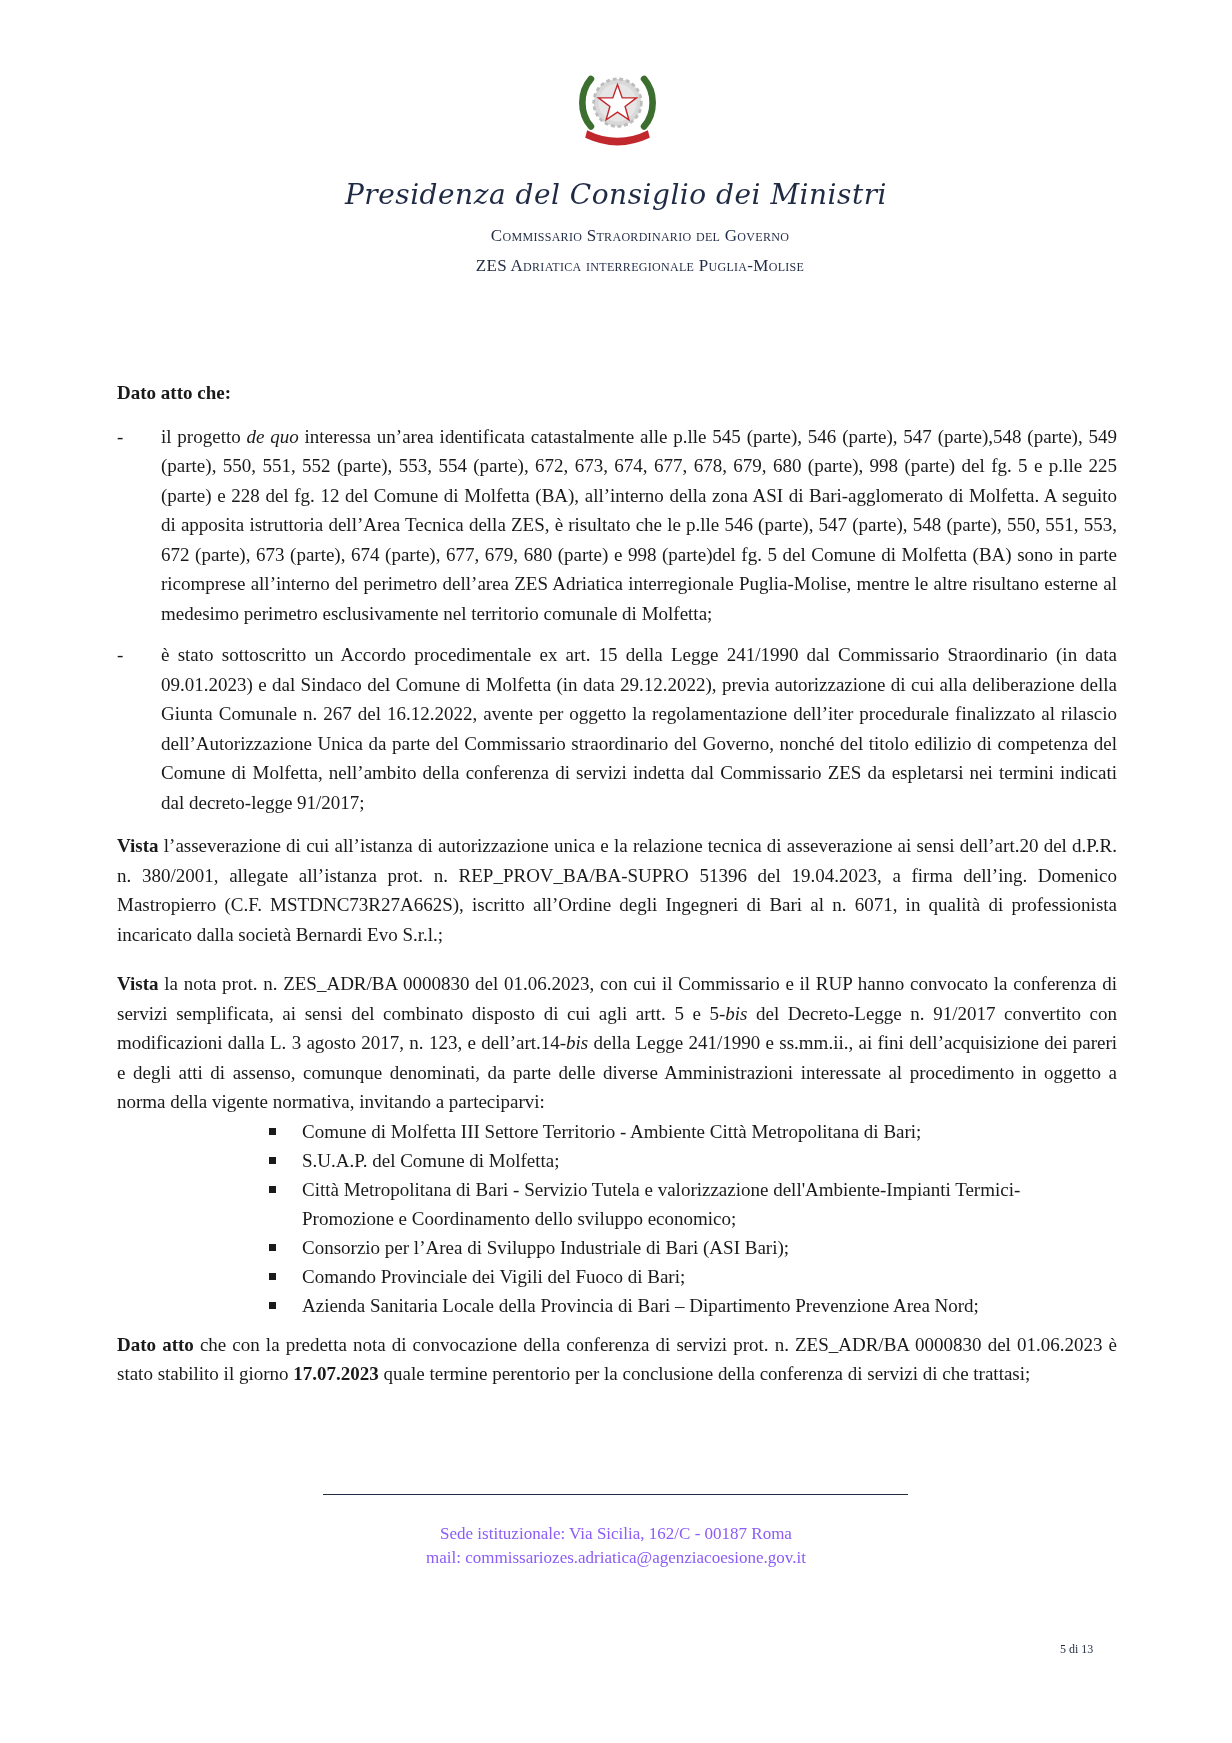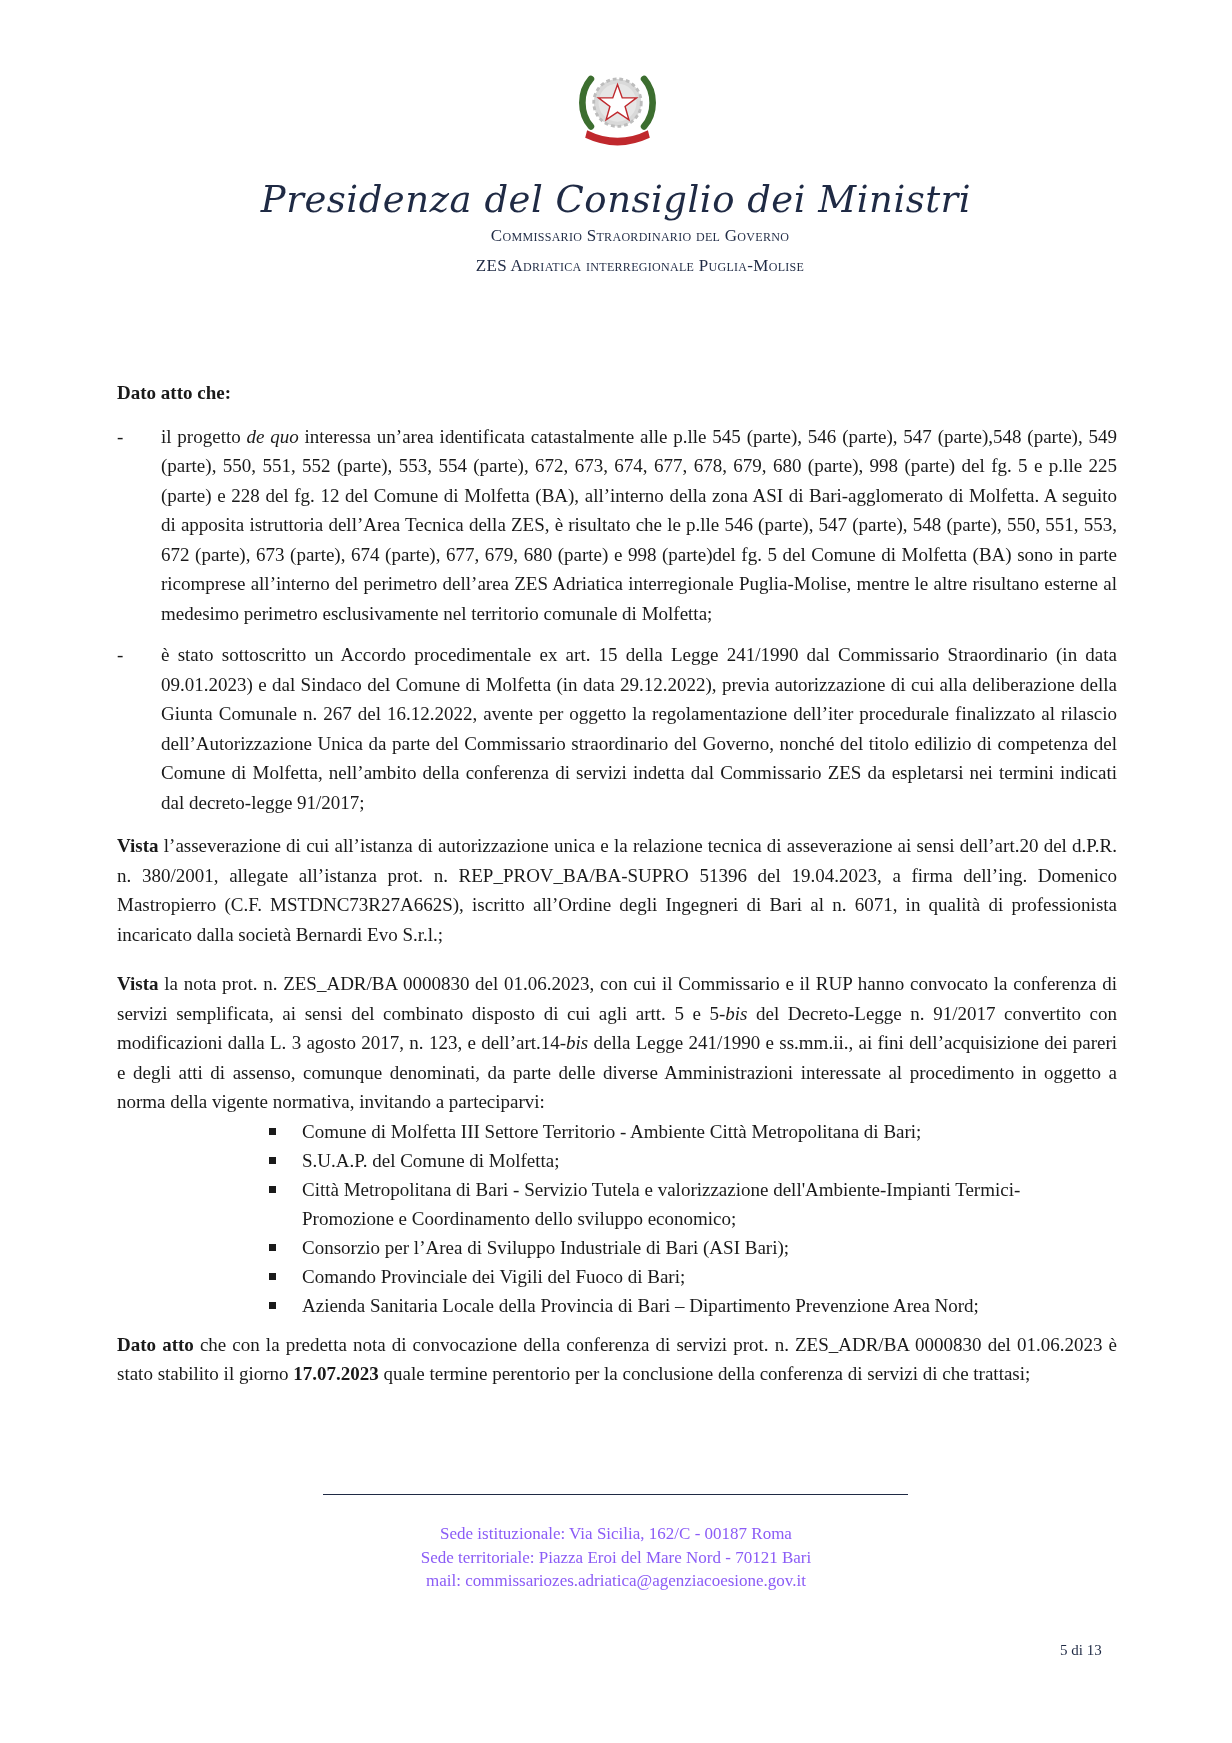--- a/index.html
+++ b/index.html
@@ -1,42 +1,42 @@
 <!DOCTYPE html>
 <html><head>
 <meta charset="utf-8">
 <style>
   html, body { margin: 0; padding: 0; background: #ffffff; }
   body { width: 1232px; height: 1743px; position: relative; overflow: hidden;
          font-family: "Liberation Serif", "DejaVu Serif", serif; color: #1a1a1a; }
   .header { position: absolute; left: 0; top: 0; width: 1232px; text-align: center; }
   .emblem { position: absolute; left: 570px; top: 58px; width: 95px; height: 95px; }
   .presidenza { position: absolute; left: 0; width: 1232px; top: 178px; text-align: center;
-       font-family: "DejaVu Serif", serif; font-style: italic; font-size: 37px; color: #1f2a44; letter-spacing: 0.5px; }
+       font-family: "DejaVu Serif", serif; font-style: italic; font-size: 28px; color: #1f2a44; letter-spacing: 0.5px; }
   .subtitle { position: absolute; left: 0; width: 1232px; text-align: center; font-size: 17px;
        color: #1f2a44; font-variant: small-caps; letter-spacing: 0.3px; padding-left: 24px; }
   .sub1 { top: 226px; }
   .sub2 { top: 256px; }
 
   .content { position: absolute; left: 117px; top: 378px; width: 1000px; font-size: 19px; line-height: 29.5px; }
   .heading { font-weight: bold; margin: 0 0 14px 0; }
   .dash-item { position: relative; padding-left: 44px; text-align: justify; margin-bottom: 12px; }
   .dash { position: absolute; left: 0; top: 0; }
   .para { text-align: justify; margin: 0 0 14px 0; }
   .para.gap { margin-bottom: 20px; }
   b { font-weight: bold; }
   i { font-style: italic; }
   ul.bullets { list-style: none; margin: 0 12px 10px 0; padding: 0 0 0 150px; }
   ul.bullets li { position: relative; padding-left: 35px; line-height: 29px; }
   ul.bullets li::before { content: ""; position: absolute; left: 2px; top: 11px; width: 7px; height: 7px; background: #1a1a1a; }
 
   .footer-rule { position: absolute; left: 323px; top: 1494px; width: 585px; height: 1px; background: #1f2a44; }
   .footer { position: absolute; left: 0; width: 1232px; top: 1522px; text-align: center; font-size: 17px;
             line-height: 23.5px; color: #8b5cf6; }
-  .page-num { position: absolute; left: 1060px; top: 1642px; font-size: 15px; color: #1f2a44; }
+  .page-num { position: absolute; left: 1060px; top: 1642px; font-size: 12px; color: #1f2a44; }
 </style>
 </head>
 <body>
 
 <div class="header">
   <svg class="emblem" viewBox="0 0 100 100">
 
     <path d="M22 72 C10 58 10 36 22 22" stroke="#3c6e2f" stroke-width="7" fill="none" stroke-linecap="round"></path>
     <path d="M78 72 C90 58 90 36 78 22" stroke="#3c6e2f" stroke-width="7" fill="none" stroke-linecap="round"></path>
 
@@ -77,16 +77,15 @@
     <li>Comando Provinciale dei Vigili del Fuoco di Bari;</li>
     <li>Azienda Sanitaria Locale della Provincia di Bari – Dipartimento Prevenzione Area Nord;</li>
   </ul>
 
   <p class="para"><b>Dato atto</b><span> che con la predetta nota di convocazione della conferenza di servizi prot. n. ZES_ADR/BA 0000830 del 01.06.2023 è stato stabilito il giorno </span><b>17.07.2023</b><span> quale termine perentorio per la conclusione della conferenza di servizi di che trattasi;</span></p>
 </div>
 
 <div class="footer-rule"></div>
 <div class="footer">
   <div>Sede istituzionale: Via Sicilia, 162/C - 00187 Roma</div>
-  <div>Sede territoriale: Piazza Eroi del Mare Nord - 70121 Bari</div>
   <div>mail: commissariozes.adriatica@agenziacoesione.gov.it</div>
 </div>
 <div class="page-num">5 di 13</div>
 
 </body></html>

